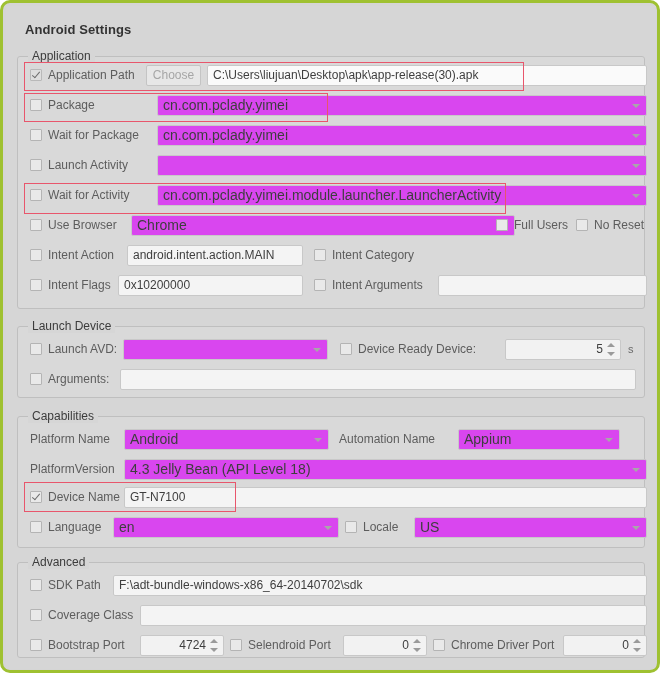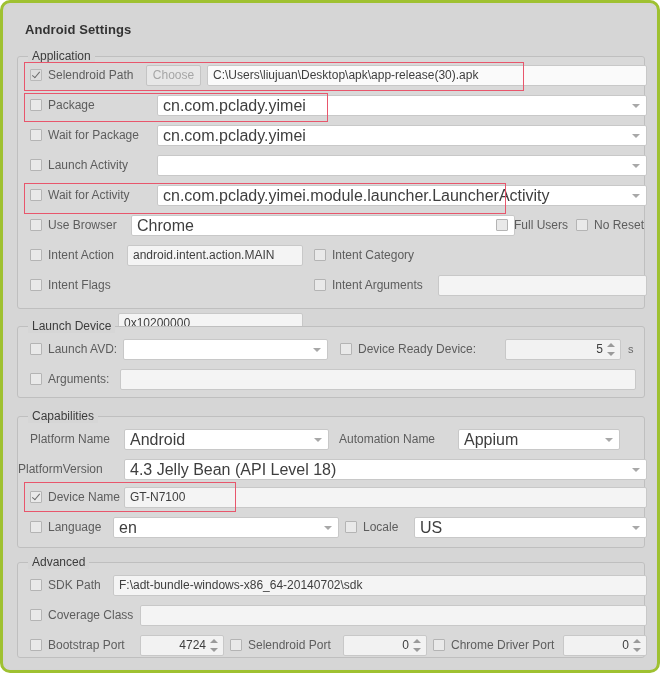--- a/index.html
+++ b/index.html
@@ -95,27 +95,27 @@
     font-size: 12px;
     color: #3e3e3e;
     white-space: nowrap;
     overflow: hidden;
   }
   .field.white { background: #fafafa; }
 
   .combo {
     position: absolute;
     box-sizing: border-box;
-    background: #ffffff;
+    background: #d946ef;
     border: 1px solid #c8c8c8;
     border-radius: 2px;
     height: 21px;
     line-height: 19px;
     padding: 0 18px 0 5px;
-    font-size: 16px;
+    font-size: 14px;
     color: #3e3e3e;
     white-space: nowrap;
     overflow: hidden;
   }
   .combo .arw {
     position: absolute;
     right: 6px;
     top: 8px;
     width: 0; height: 0;
     border-left: 4px solid transparent;
@@ -182,21 +182,21 @@
 
 <div id="root">
  <div id="inner">
 
   <div class="title">Android Settings</div>
 
   <div class="group" style="left:11px; top:50px; width:628px; height:253px;">
     <div class="group-title">Application</div>
 
     <div class="chk checked dim" style="left:12px; top:12px;"></div>
-    <div class="lbl" style="left:30px; top:10px;">Selendroid Path</div>
+    <div class="lbl" style="left:30px; top:10px;">Application Path</div>
     <div class="btn" style="left:128px; top:8px; width:55px;">Choose</div>
     <div class="field white" style="left:189px; top:8px; width:440px;">C:\Users\liujuan\Desktop\apk\app-release(30).apk</div>
 
     <div class="chk" style="left:12px; top:42px;"></div>
     <div class="lbl" style="left:30px; top:40px;">Package</div>
     <div class="combo" style="left:139px; top:38px; width:490px;">
       <span>cn.com.pclady.yimei</span>
       <span class="arw"></span>
     </div>
 
@@ -232,21 +232,21 @@
     <div class="lbl" style="left:576px; top:160px;">No Reset</div>
 
     <div class="chk" style="left:12px; top:192px;"></div>
     <div class="lbl" style="left:30px; top:190px;">Intent Action</div>
     <div class="field" style="left:109px; top:188px; width:176px;">android.intent.action.MAIN</div>
     <div class="chk" style="left:296px; top:192px;"></div>
     <div class="lbl" style="left:314px; top:190px;">Intent Category</div>
 
     <div class="chk" style="left:12px; top:222px;"></div>
     <div class="lbl" style="left:30px; top:220px;">Intent Flags</div>
-    <div class="field" style="left:100px; top:218px; width:185px;margin-top:38px;">0x10200000</div>
+    <div class="field" style="left:100px; top:218px; width:185px;">0x10200000</div>
     <div class="chk" style="left:296px; top:222px;"></div>
     <div class="lbl" style="left:314px; top:220px;">Intent Arguments</div>
     <div class="field" style="left:420px; top:218px; width:209px;"></div>
   </div>
 
   <div class="group" style="left:11px; top:320px; width:628px; height:72px;">
     <div class="group-title">Launch Device</div>
 
     <div class="chk" style="left:12px; top:16px;"></div>
     <div class="lbl" style="left:30px; top:14px;">Launch AVD:</div>
@@ -275,21 +275,21 @@
     <div class="combo" style="left:106px; top:12px; width:205px;">
       <span>Android</span>
       <span class="arw"></span>
     </div>
     <div class="lbl" style="left:321px; top:14px;">Automation Name</div>
     <div class="combo" style="left:440px; top:12px; width:162px;">
       <span>Appium</span>
       <span class="arw"></span>
     </div>
 
-    <div class="lbl" style="left:0; top:44px;">PlatformVersion</div>
+    <div class="lbl" style="left:12px; top:44px;">PlatformVersion</div>
     <div class="combo" style="left:106px; top:42px; width:523px;">
       <span>4.3 Jelly Bean (API Level 18)</span>
       <span class="arw"></span>
     </div>
 
     <div class="chk checked" style="left:12px; top:74px;"></div>
     <div class="lbl" style="left:30px; top:72px;">Device Name</div>
     <div class="field" style="left:106px; top:70px; width:523px;">GT-N7100</div>
 
     <div class="chk" style="left:12px; top:104px;"></div>

